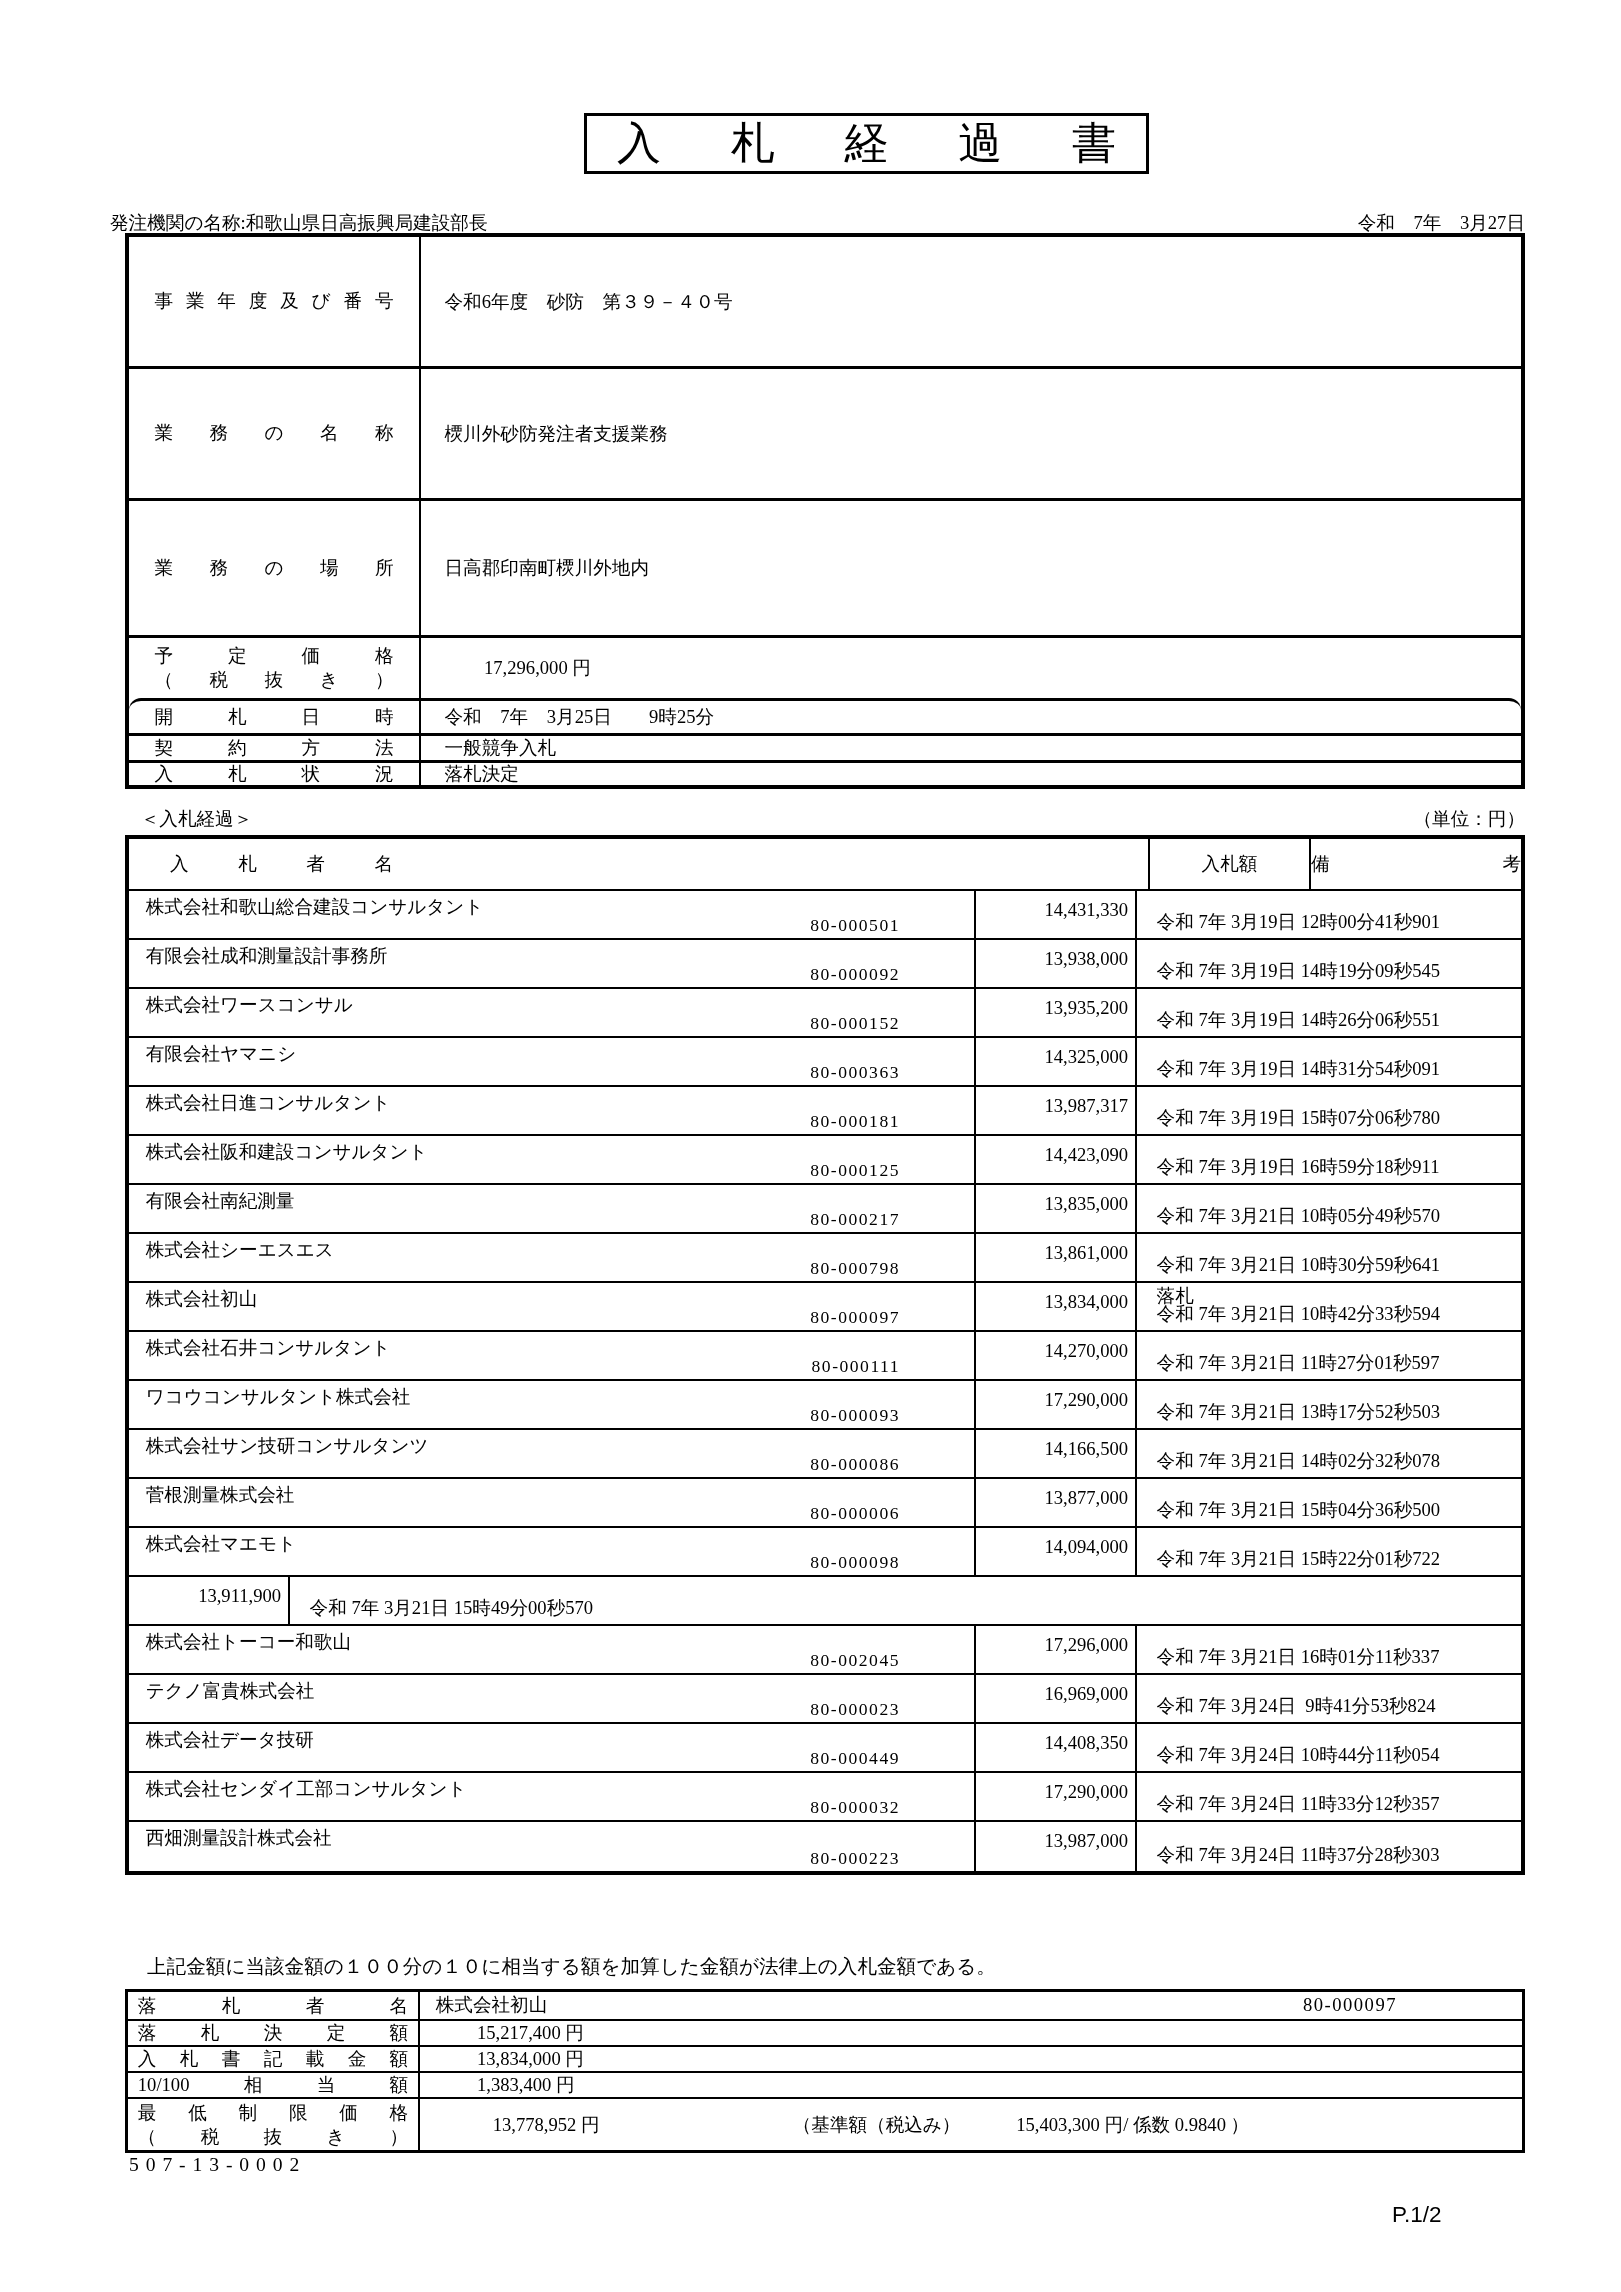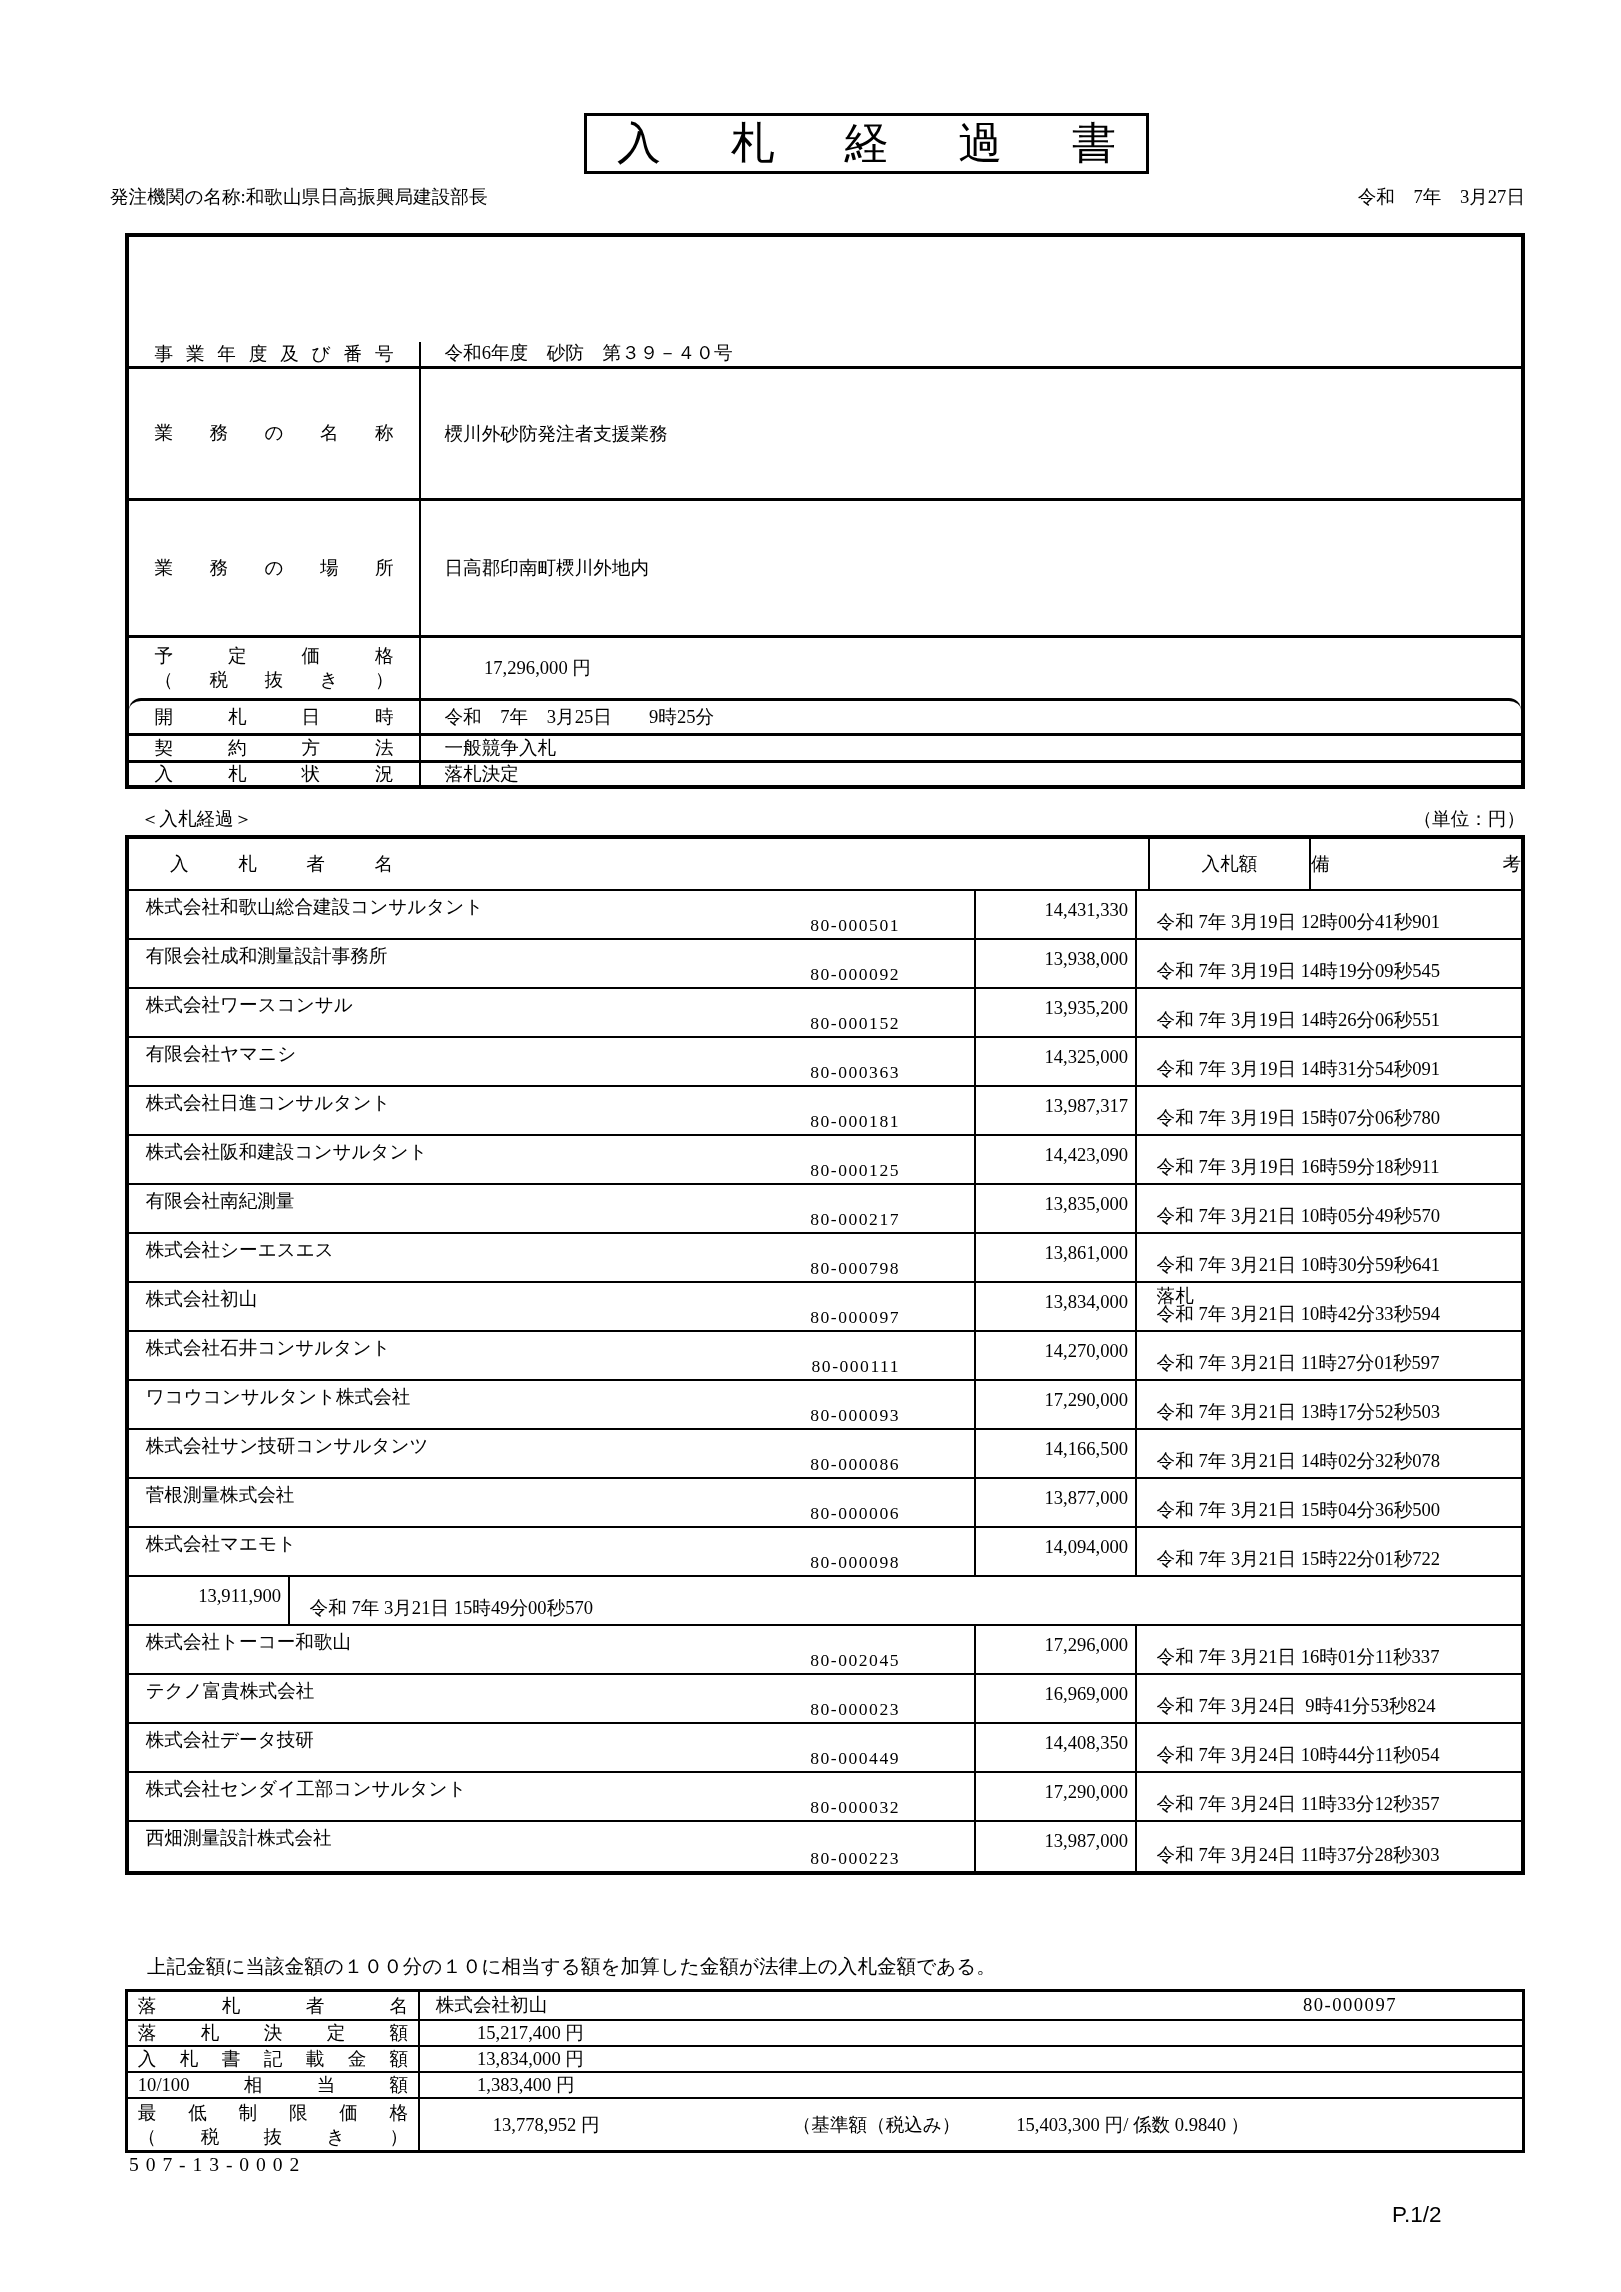--- a/index.html
+++ b/index.html
@@ -17,31 +17,31 @@
     border:3.9px solid #000;box-sizing:border-box;
     display:flex;align-items:center;
   }
   .title-text{
     display:block;width:100%;padding:0 30px;box-sizing:border-box;
     font-size:44px;line-height:49px;
     text-align:justify;text-align-last:justify;
   }
   
   .doc-header{
-    position:absolute;left:110px;top:184px;width:1415px;
+    position:absolute;left:110px;top:210px;width:1415px;
     display:flex;justify-content:space-between;align-items:flex-start;
     font-size:18.6px;line-height:25.5px;white-space:pre;
   }
   
   .project-table{
     position:absolute;left:125px;top:233px;width:1400px;
     border:4.9px solid #000;box-sizing:border-box;
   }
   .p-row{display:flex;box-sizing:border-box;border-top:3.9px solid #000;}
-  .p-row:first-child{border-top:none;align-items:flex-end;}
+  .p-row:first-child{border-top:none;}
   .p-row:nth-child(1){height:129px;}
   .p-row:nth-child(2){height:132px;}
   .p-row:nth-child(3){height:137px;}
   .p-row:nth-child(4){height:63px;}
   .p-row:nth-child(5){height:35px;border-radius:12px;}
   .p-row:nth-child(6){height:26.5px;}
   .p-row:nth-child(7){height:25.5px;}
   .p-label{
     width:292px;border-right:2.9px solid #000;box-sizing:border-box;
     display:flex;flex-direction:column;justify-content:center;

